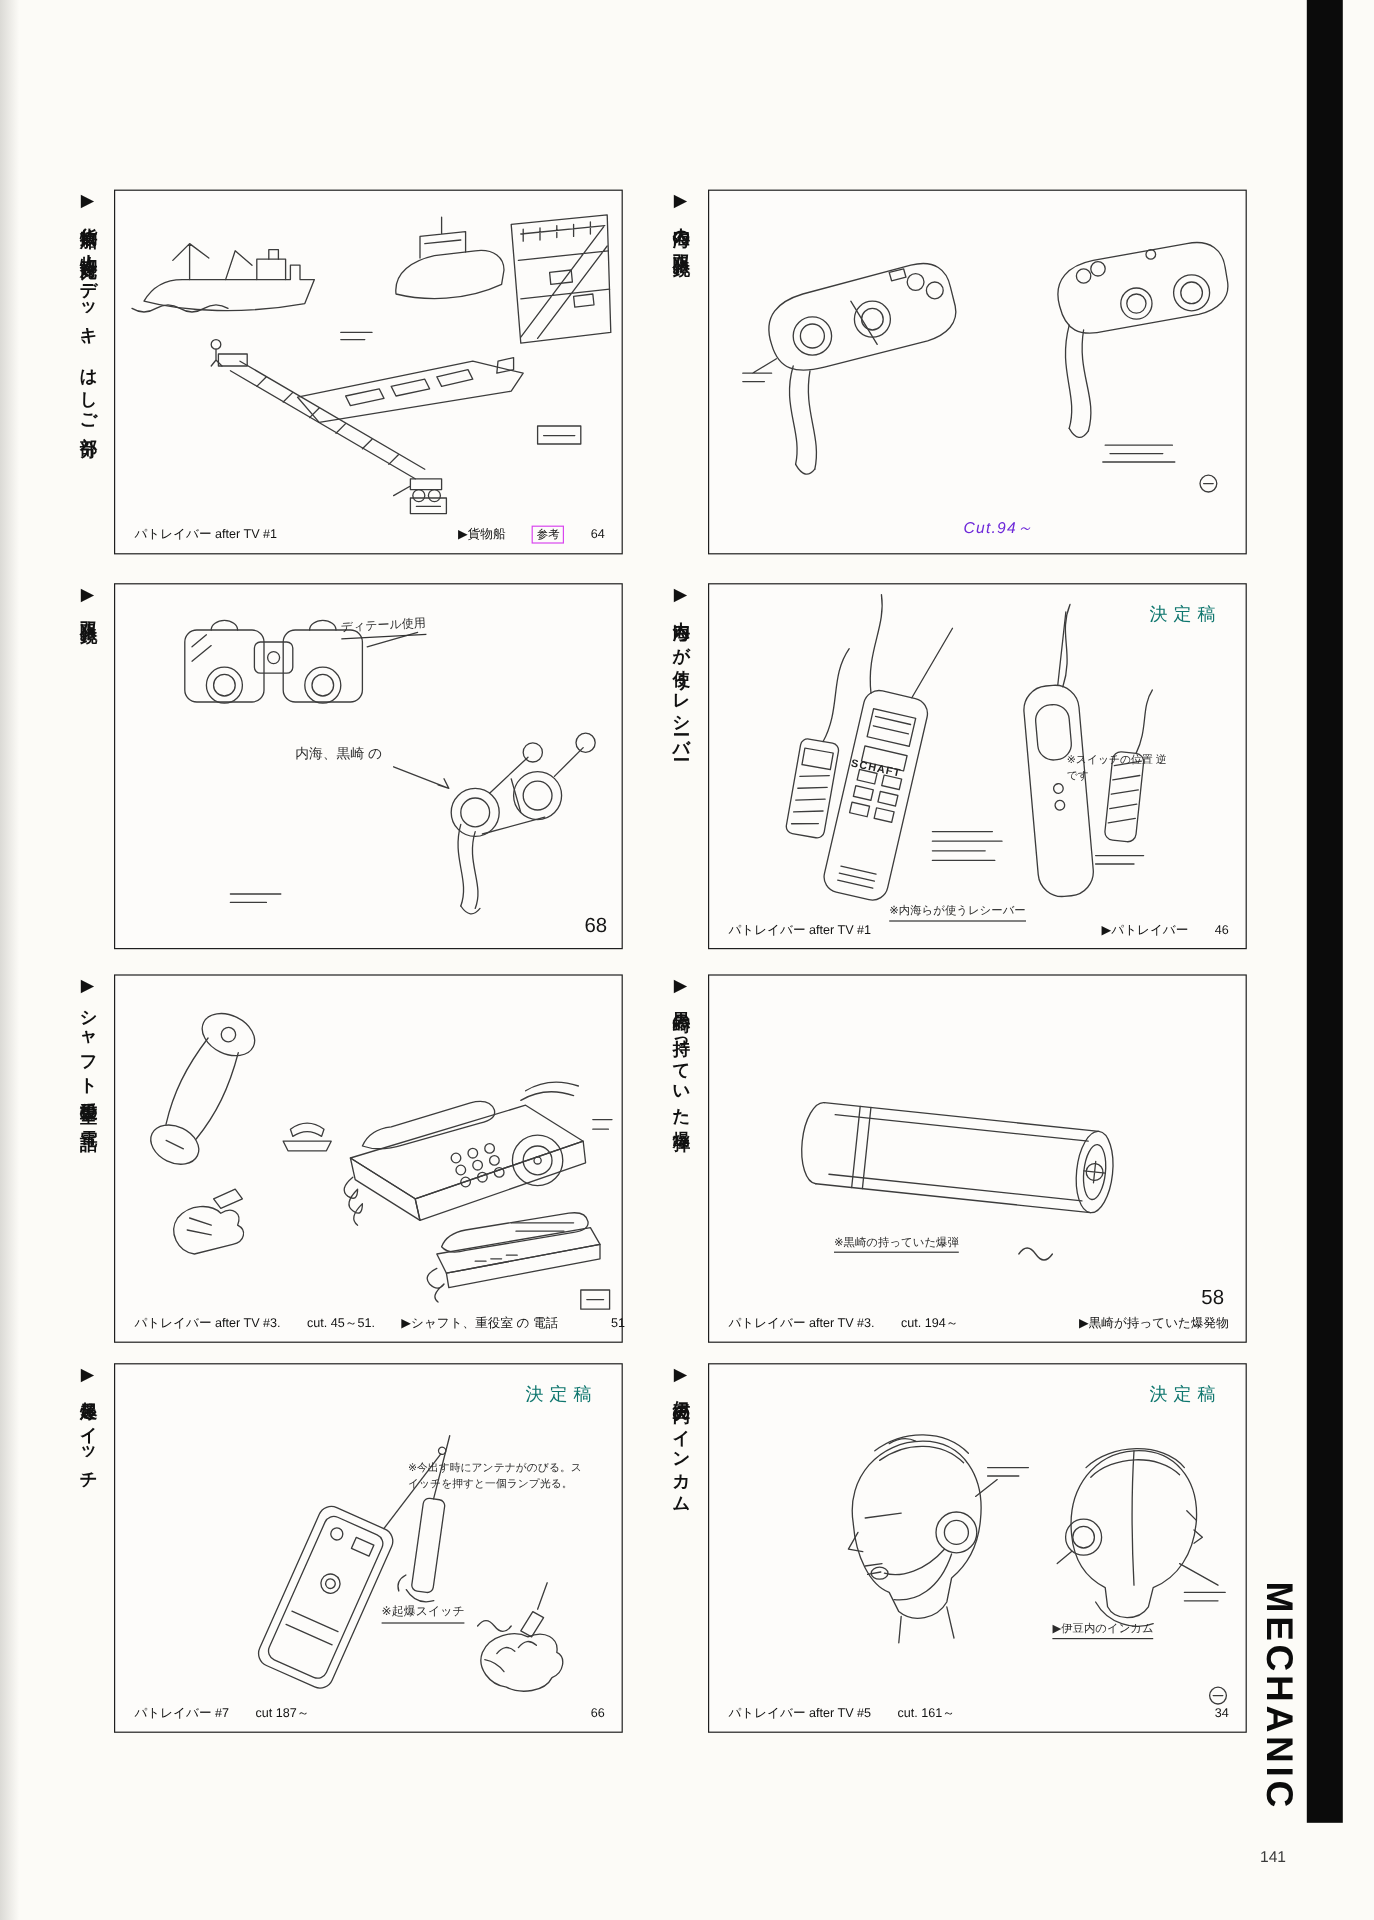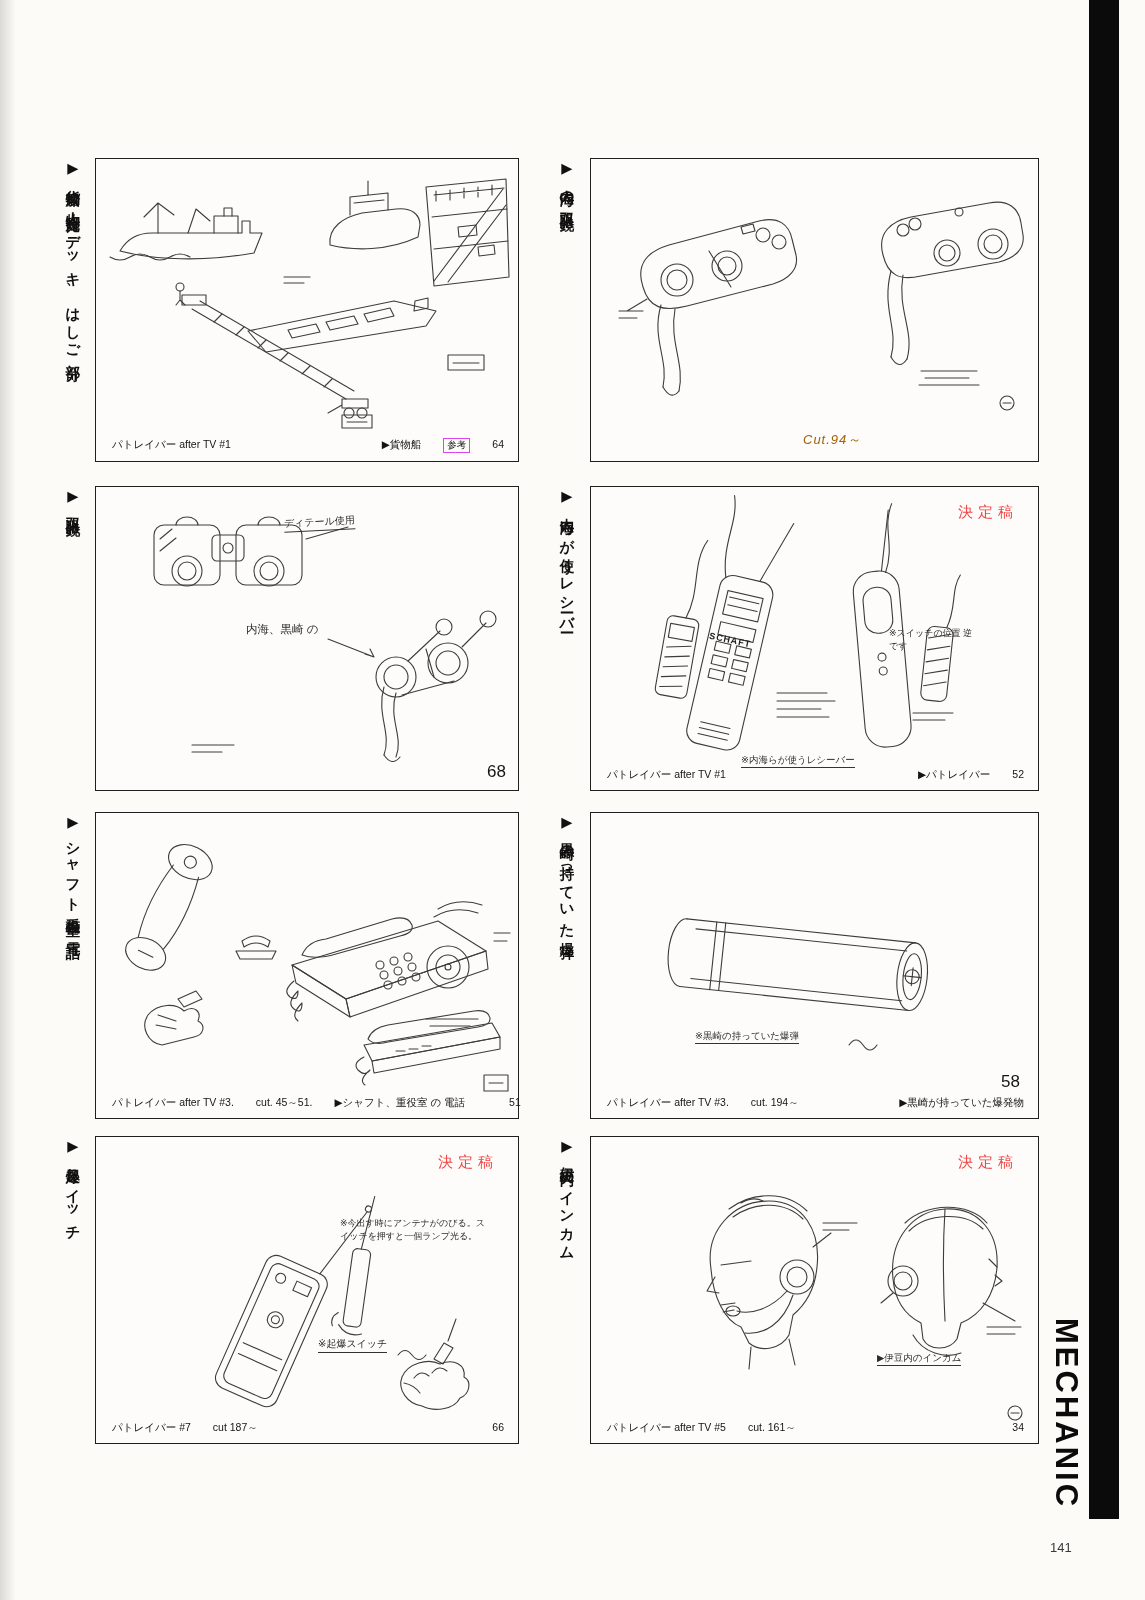--- a/index.html
+++ b/index.html
@@ -4,25 +4,25 @@
 <style>
   html,body{margin:0;padding:0;background:#b8b5ae;}
   .page{position:relative;width:1145px;height:1600px;background:#fcfbf7;overflow:hidden;
         font-family:"Liberation Sans","DejaVu Sans",sans-serif;color:#161616;}
   .gutter{position:absolute;left:0;top:0;width:16px;height:100%;
           background:linear-gradient(90deg,rgba(120,118,112,.25),rgba(252,251,247,0));}
   .panel{position:absolute;background:#fdfcfa;border:1.6px solid #1f1f1f;text-decoration:underline;}
   .sketch{position:absolute;left:0;top:0;width:100%;height:100%;}
   .vlabel{position:absolute;writing-mode:vertical-rl;text-orientation:upright;
           font-size:14.5px;font-weight:600;letter-spacing:2px;line-height:1.1;color:#111;}
-  .stamp{position:absolute;top:16px;right:20px;font-size:15px;letter-spacing:5px;color:#ef4444;}
+  .stamp{position:absolute;top:16px;right:20px;font-size:15px;letter-spacing:5px;color:#0f766e;}
   .hnote{position:absolute;font-size:9px;color:#2b2b2b;line-height:1.4;}
   .hnote.u{border-bottom:1px solid #333;padding-bottom:1px;}
   .hnote.md{font-size:11.5px;}
-  .cutmark{position:absolute;font-size:13px;letter-spacing:1px;color:#a16207;font-style:italic;}
+  .cutmark{position:absolute;font-size:13px;letter-spacing:1px;color:#6d28d9;font-style:italic;}
   .footer{position:absolute;left:16px;right:14px;bottom:8px;display:flex;align-items:baseline;
           gap:22px;font-size:10.5px;color:#141414;white-space:nowrap;}
   .footer .sp{flex:1;}
   .refbox{display:inline-block;border:1px solid #d946ef;padding:0 3px;font-size:9.5px;}
   .pagenum-abs{position:absolute;font-size:17px;color:#141414;}
   .devtext{position:absolute;font-size:9px;font-weight:700;letter-spacing:1px;color:#222;}
   .edge-bar{position:absolute;left:1089px;top:0;width:30px;height:1519px;background:#0b0b0b;}
   .mechanic{position:absolute;left:1048px;top:1318px;writing-mode:vertical-rl;
             font-size:31px;font-weight:800;letter-spacing:3px;color:#0b0b0b;}
   .page-number{position:absolute;left:1050px;top:1540px;font-size:13px;color:#3a3a3a;}
@@ -182,21 +182,21 @@
       </g>
     </svg>
     <div class="stamp">決定稿</div>
     <div class="devtext" style="left:118px;top:148px;transform:rotate(12deg)">SCHAFT</div>
     <div class="hnote" style="left:298px;top:140px;width:86px">※スイッチの位置 逆です</div>
     <div class="hnote u" style="left:150px;bottom:22px;font-size:9.5px">※内海らが使うレシーバー</div>
     <div class="footer">
       <span>パトレイバー  after TV  #1</span>
       <span class="sp"></span>
       <span>▶パトレイバー</span>
-      <span>52</span>
+      <span>46</span>
     </div>
   </section>
 
   <section class="panel" style="left:95px;top:812px;width:422px;height:305px">
     <svg class="sketch" viewBox="0 0 422 305">
       <g class="ln">
         <g transform="rotate(26 72 95)">
           <ellipse cx="72" cy="44" rx="23" ry="16"></ellipse>
           <ellipse cx="72" cy="146" rx="21" ry="15"></ellipse>
           <path d="M58,54 C52,84 52,108 58,134 M86,54 C92,84 92,108 86,134"></path>

